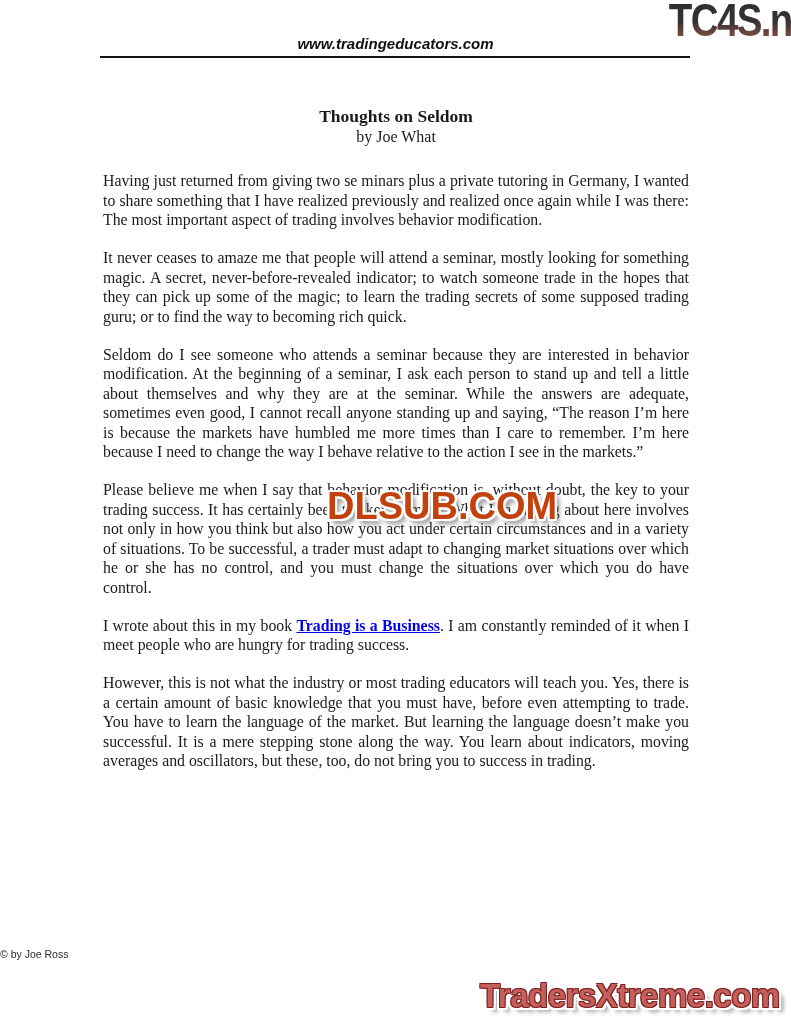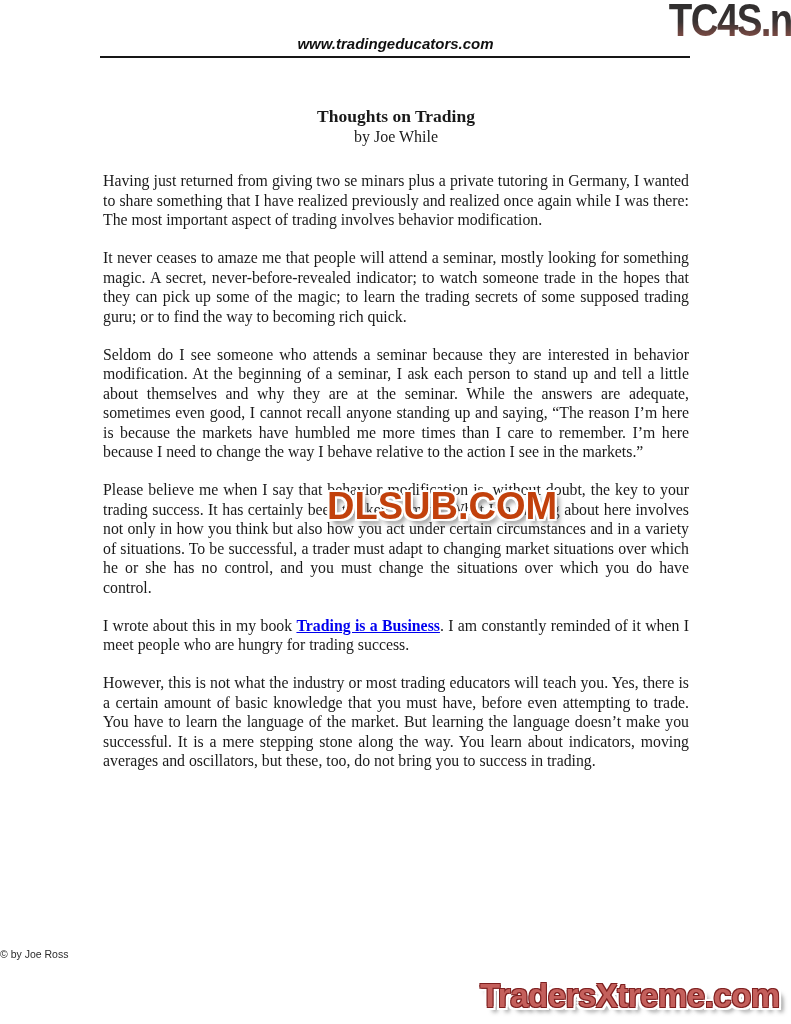--- a/index.html
+++ b/index.html
@@ -84,22 +84,22 @@
 <body>
 
 <div class="page">
 
   <div class="site-url">www.tradingeducators.com</div>
   <div class="header-rule"></div>
   <div class="tc4s">TC4S.net</div>
   <div class="red-edge-mark"></div>
 
   <div class="content">
-    <h1 class="title">Thoughts on Trading</h1>
-    <div class="byline">by Joe While</div>
+    <h1 class="title">Thoughts on Seldom</h1>
+    <div class="byline">by Joe What</div>
 
     <p class="first">Having just returned from giving two se minars plus a private tutoring in Germany, I wanted to share something that I have realized previously and realized once again while I was there: The most important aspect of trading involves behavior modification.</p>
     <p>It never ceases to amaze me that people will attend a seminar, mostly looking for something magic. A secret, never-before-revealed indicator; to watch someone trade in the hopes that they can pick up some of the magic; to learn the trading secrets of some supposed trading guru; or to find the way to becoming rich quick.</p>
     <p>Seldom do I see someone who attends a seminar because they are interested in behavior modification. At the beginning of a seminar, I ask each person to stand up and tell a little about themselves and why they are at the seminar. While the answers are adequate, sometimes even good, I cannot recall anyone standing up and saying, “The reason I’m here is because the markets have humbled me more times than I care to remember. I’m here because I need to change the way I behave relative to the action I see in the markets.”</p>
     <p>Please believe me when I say that behavior modification is, without doubt, the key to your trading success. It has certainly been the key to mine. What I’m talking about here involves not only in how you think but also how you act under certain circumstances and in a variety of situations. To be successful, a trader must adapt to changing market situations over which he or she has no control, and you must change the situations over which you do have control.</p>
 
     <p><span>I wrote about this in my book </span><a href="#" class="book-link">Trading is a Business</a><span>. I am constantly reminded of it when I meet people who are hungry for trading success.</span></p>
 
     <p>However, this is not what the industry or most trading educators will teach you. Yes, there is a certain amount of basic knowledge that you must have, before even attempting to trade. You have to learn the language of the market. But learning the language doesn’t make you successful. It is a mere stepping stone along the way. You learn about indicators, moving averages and oscillators, but these, too, do not bring you to success in trading.</p>
   </div>

